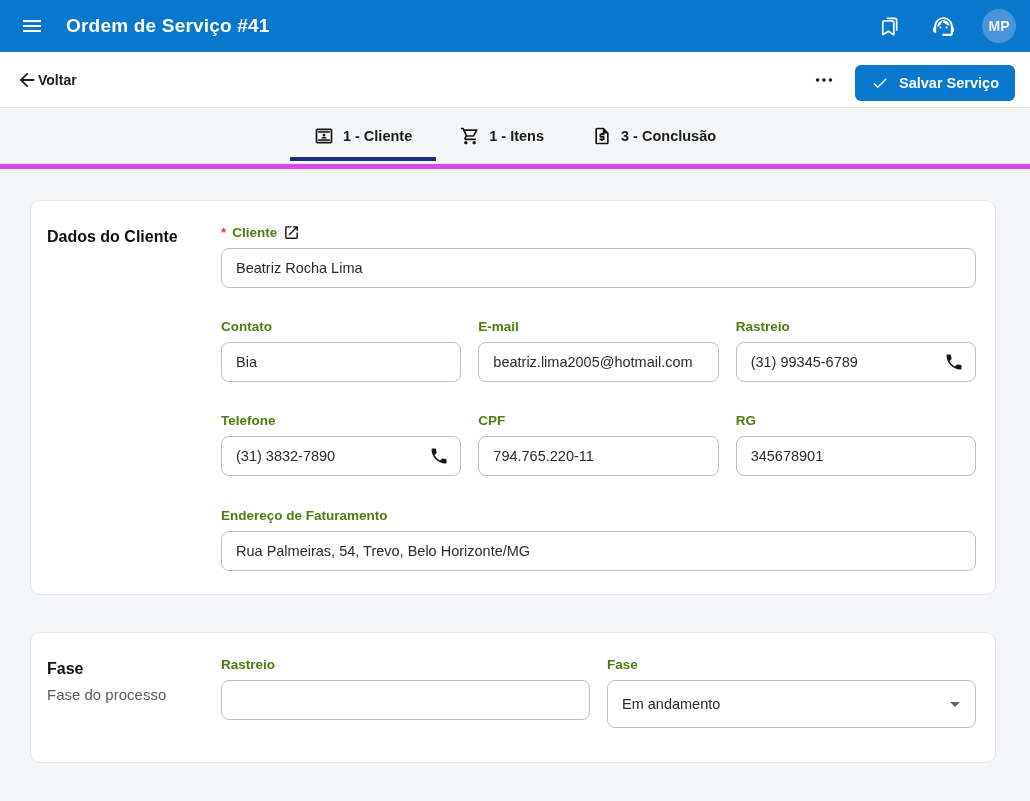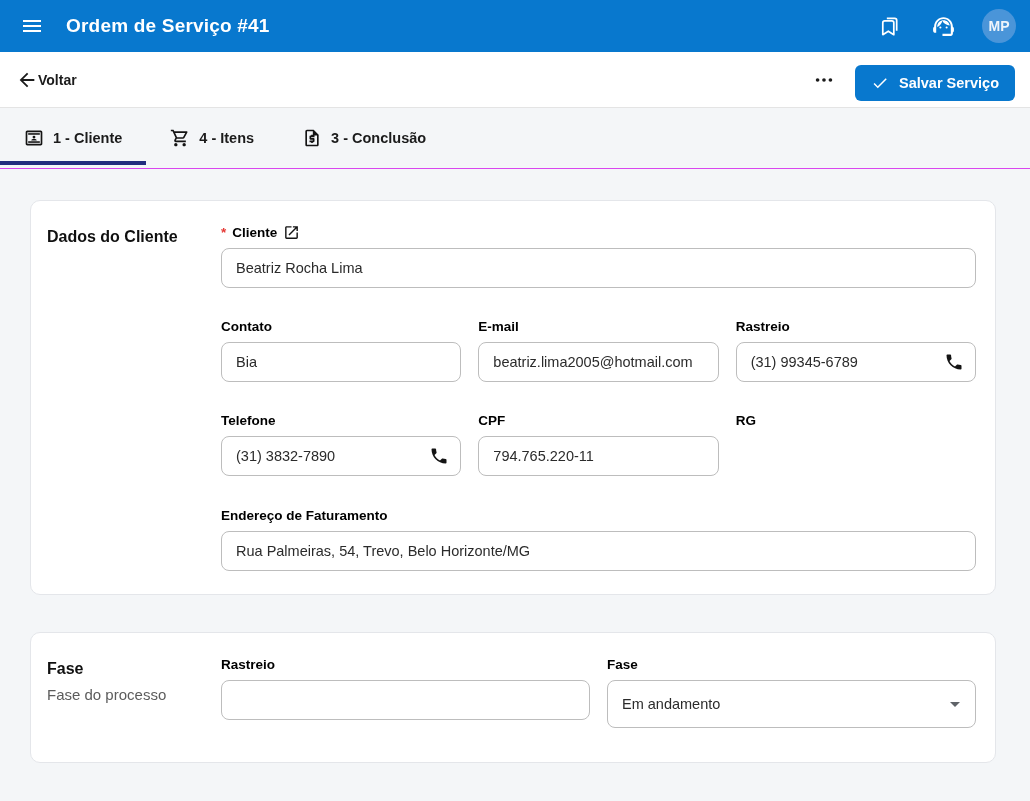--- a/index.html
+++ b/index.html
@@ -13,36 +13,36 @@
   .app-bar-right { margin-left:auto; display:flex; align-items:center; gap:22px; }
   .avatar { width:34px; height:34px; border-radius:50%; background:#4a95d9; color:#eef4fb; font-size:14px; font-weight:700; display:flex; align-items:center; justify-content:center; cursor:pointer; }
 
   
   .toolbar { height:56px; background:#fff; border-bottom:1px solid #e4e4e4; display:flex; align-items:center; padding:0 15px 0 16px; }
   .back-btn { display:flex; align-items:center; gap:0; background:none; border:none; cursor:pointer; font-family:inherit; font-size:14px; font-weight:600; color:#1b1b1b; }
   .more-btn { margin-left:auto; margin-right:16px; }
   .save-btn { background:#0878ce; color:#fff; border:none; border-radius:6px; height:36px; padding:0 16px; display:flex; align-items:center; gap:10px; font-family:inherit; font-size:14.5px; font-weight:700; cursor:pointer;margin-top:6px; }
 
   
-  .tabs { height:61px; border-bottom:1px solid #d946ef; display:flex; align-items:stretch; }
+  .tabs { height:61px; border-bottom:5px solid #d946ef; display:flex; align-items:stretch;justify-content:center; }
   .tab { position:relative; display:flex; align-items:center; gap:9px; padding:0 24px; font-size:14.5px; font-weight:600; color:#1b1b1b; cursor:pointer; background:none; border:none; font-family:inherit; }
   .tab .t-icon { display:flex; }
   .tab.active::after { content:""; position:absolute; left:0; right:0; bottom:3px; height:4px; background:#222d7e; }
 
   
   .content { padding:31px 34px 0 30px; }
   .card { background:#fff; border:1px solid #e4e6ea; border-radius:10px; display:grid; grid-template-columns:174px 1fr; }
   .card-customer { padding:22px 19px 23px 16px; margin-bottom:37px; }
   .card-fase { padding:22px 19px 34px 16px; }
   .card-title { font-size:16px; font-weight:700; color:#101010; line-height:28px; max-width:140px; }
   .card-subtitle { font-size:15px; font-weight:400; color:#5c5c5c; line-height:24px; max-width:120px; }
 
   .field-group { }
   .label-row { display:flex; align-items:center; gap:6px; margin-bottom:7px; height:18px; }
-  .field-label { font-size:13.5px; font-weight:600; color:#000000; }
+  .field-label { font-size:13.5px; font-weight:600; color:#4d7c0f; }
   .req { color:#e53935; font-size:13.5px; font-weight:600; }
   .input-wrap { position:relative; }
   .text-input { width:100%; height:40px; border:1px solid #bdbdbd; border-radius:8px; background:#fff; padding:0 14px; font-family:inherit; font-size:14.5px; color:#2b2b2b; outline:none; }
   .input-wrap.has-adorn .text-input { padding-right:42px; }
   .adorn { position:absolute; right:12px; top:50%; transform:translateY(-50%); display:flex; cursor:pointer; }
   .row-3 { display:grid; grid-template-columns:1fr 1fr 1fr; gap:17px; margin-top:29px; }
   .row-1 { margin-top:30px; }
   .row-2 { display:grid; grid-template-columns:1fr 1fr; gap:17px; }
 
   .select-box { position:relative; height:48px; border:1px solid #bdbdbd; border-radius:8px; background:#fff; display:flex; align-items:center; padding:0 36px 0 14px; font-size:14.5px; color:#2b2b2b; cursor:pointer; }
@@ -111,21 +111,21 @@
         </svg>
     </span>
     <span>1 - Cliente</span>
   </button>
   <button class="tab">
     <span class="t-icon">
       <svg width="20" height="20" viewBox="0 0 24 24" fill="#141414">
           <path d="M15.55 13c.75 0 1.41-.41 1.75-1.03l3.58-6.49c.37-.66-.11-1.48-.87-1.48H5.21l-.94-2H1v2h2l3.6 7.59-1.35 2.44C4.52 15.37 5.48 17 7 17h12v-2H7l1.1-2h7.45zM6.16 6h12.15l-2.76 5H8.53L6.16 6zM7 18c-1.1 0-1.99.9-1.99 2S5.9 22 7 22s2-.9 2-2-.9-2-2-2zm10 0c-1.1 0-1.99.9-1.99 2s.89 2 1.99 2 2-.9 2-2-.9-2-2-2z"></path>
         </svg>
     </span>
-    <span>4 - Itens</span>
+    <span>1 - Itens</span>
   </button>
   <button class="tab">
     <span class="t-icon">
       <svg width="20" height="20" viewBox="0 0 24 24" fill="#141414">
           <path d="M14 2H6c-1.1 0-2 .9-2 2v16c0 1.1.9 2 2 2h12c1.1 0 2-.9 2-2V8l-6-6zm4 18H6V4h7v5h5v11zm-7-3v1h2v-1h1c.55 0 1-.45 1-1v-3c0-.55-.45-1-1-1h-3v-1h4v-2h-2V8h-2v1h-1c-.55 0-1 .45-1 1v3c0 .55.45 1 1 1h3v1H9v2h2z"></path>
         </svg>
     </span>
     <span>3 - Conclusão</span>
   </button>
 </nav>
@@ -194,20 +194,21 @@
         <div class="field-group">
           <div class="label-row">
               <span class="field-label">CPF</span>
             </div>
           <div class="input-wrap"><input class="text-input" type="text" value="794.765.220-11" style=""></div>
         </div>
         <div class="field-group">
           <div class="label-row">
               <span class="field-label">RG</span>
             </div>
+          <div class="input-wrap"><input class="text-input" type="text" value="345678901" style=""></div>
         </div>
       </div>
 
       <div class="row-1 field-group">
         <div class="label-row">
             <span class="field-label">Endereço de Faturamento</span>
           </div>
         <div class="input-wrap"><input class="text-input" type="text" value="Rua Palmeiras, 54, Trevo, Belo Horizonte/MG" style=""></div>
       </div>
 

